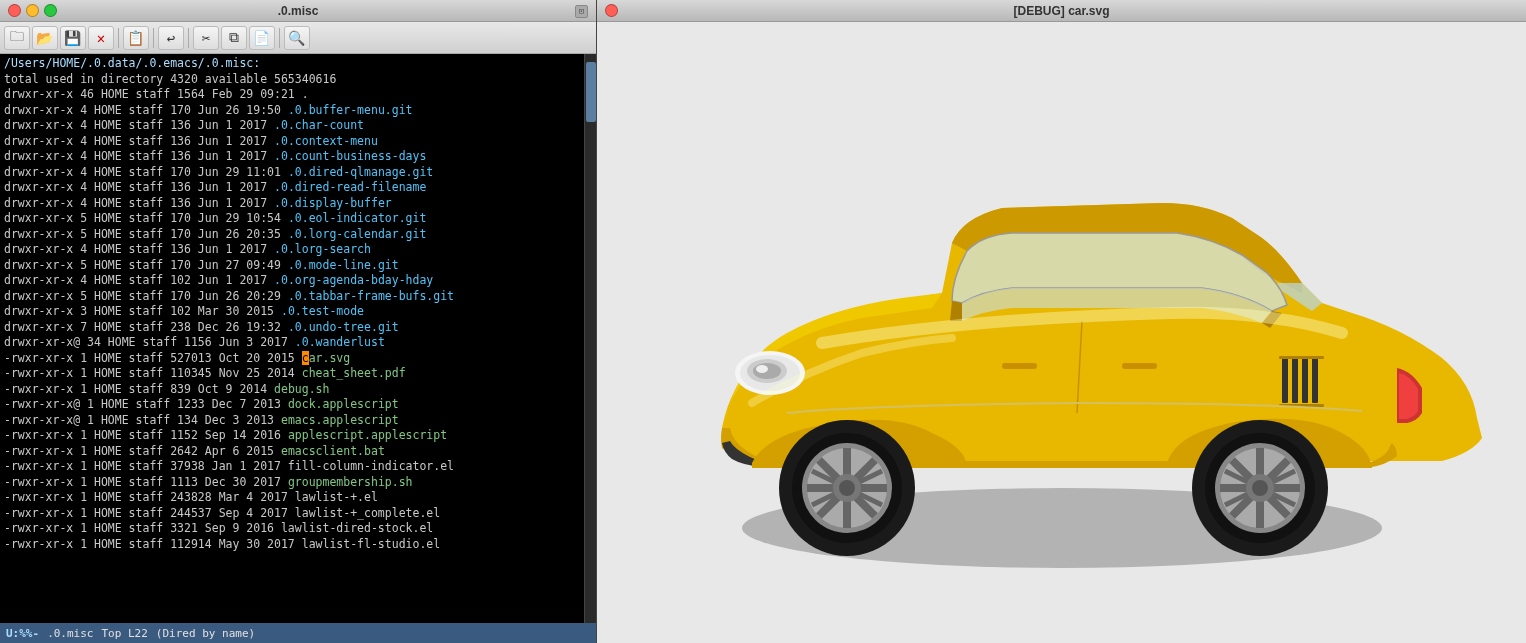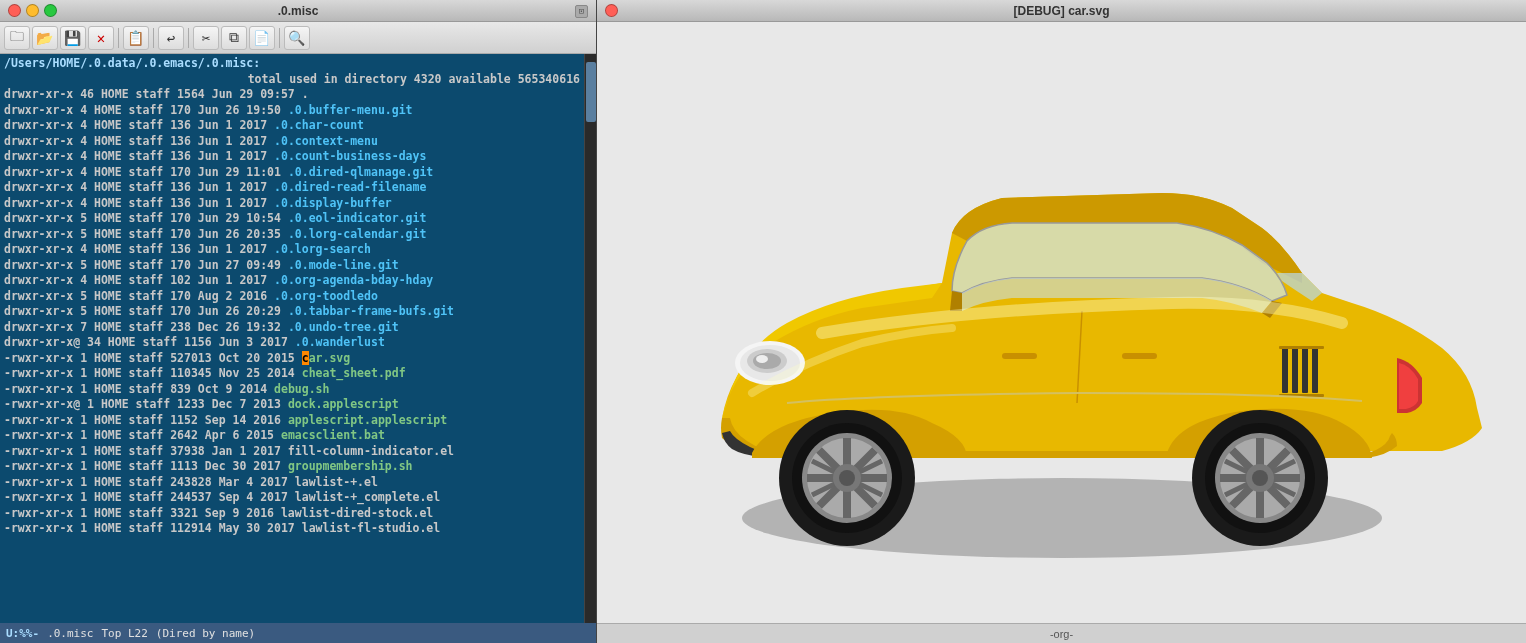--- a/index.html
+++ b/index.html
@@ -100,26 +100,25 @@
     .toolbar-separator {
       width: 1px;
       height: 20px;
       background: #aaa;
       margin: 0 2px;
     }
 
     
     .content-area {
       flex: 1;
-      background: #0c4a6e;
+      background: #000000;
       color: #c8c8c8;
       overflow: hidden;
       position: relative;
       display: flex;
-      font-weight: bold;
     }
     .text-content {
       flex: 1;
       padding: 2px 4px;
       overflow: hidden;
       font-size: 11.5px;
       line-height: 15.5px;
     }
     .line {
       white-space: nowrap;
@@ -256,42 +255,43 @@
     <div class="toolbar-btn">✂</div>
     <div class="toolbar-btn">⧉</div>
     <div class="toolbar-btn">📄</div>
     <div class="toolbar-separator"></div>
     <div class="toolbar-btn">🔍</div>
   </div>
 
   <div class="content-area">
     <div class="text-content" id="dired-lines">
     <div class="line" style="color: rgb(170, 221, 255);">/Users/HOME/.0.data/.0.emacs/.0.misc:</div>
-        <div class="line" style="color: rgb(200, 200, 200); text-align: right;">  total used in directory 4320 available 565340616</div>
-        <div class="line"><span style="color:#c8c8c8">drwxr-xr-x   46 HOME  staff     1564 Jun  29  09:57 .</span></div>
+        <div class="line" style="color: rgb(200, 200, 200);">  total used in directory 4320 available 565340616</div>
+        <div class="line"><span style="color:#c8c8c8">drwxr-xr-x   46 HOME  staff     1564 Feb  29  09:21 .</span></div>
         <div class="line"><span style="color:#c8c8c8">drwxr-xr-x    4 HOME  staff      170 Jun  26  19:50 </span><span style="color:#4fc3f7">.0.buffer-menu.git</span></div>
         <div class="line"><span style="color:#c8c8c8">drwxr-xr-x    4 HOME  staff      136 Jun   1   2017 </span><span style="color:#4fc3f7">.0.char-count</span></div>
         <div class="line"><span style="color:#c8c8c8">drwxr-xr-x    4 HOME  staff      136 Jun   1   2017 </span><span style="color:#4fc3f7">.0.context-menu</span></div>
         <div class="line"><span style="color:#c8c8c8">drwxr-xr-x    4 HOME  staff      136 Jun   1   2017 </span><span style="color:#4fc3f7">.0.count-business-days</span></div>
         <div class="line"><span style="color:#c8c8c8">drwxr-xr-x    4 HOME  staff      170 Jun  29  11:01 </span><span style="color:#4fc3f7">.0.dired-qlmanage.git</span></div>
         <div class="line"><span style="color:#c8c8c8">drwxr-xr-x    4 HOME  staff      136 Jun   1   2017 </span><span style="color:#4fc3f7">.0.dired-read-filename</span></div>
         <div class="line"><span style="color:#c8c8c8">drwxr-xr-x    4 HOME  staff      136 Jun   1   2017 </span><span style="color:#4fc3f7">.0.display-buffer</span></div>
         <div class="line"><span style="color:#c8c8c8">drwxr-xr-x    5 HOME  staff      170 Jun  29  10:54 </span><span style="color:#4fc3f7">.0.eol-indicator.git</span></div>
         <div class="line"><span style="color:#c8c8c8">drwxr-xr-x    5 HOME  staff      170 Jun  26  20:35 </span><span style="color:#4fc3f7">.0.lorg-calendar.git</span></div>
         <div class="line"><span style="color:#c8c8c8">drwxr-xr-x    4 HOME  staff      136 Jun   1   2017 </span><span style="color:#4fc3f7">.0.lorg-search</span></div>
         <div class="line"><span style="color:#c8c8c8">drwxr-xr-x    5 HOME  staff      170 Jun  27  09:49 </span><span style="color:#4fc3f7">.0.mode-line.git</span></div>
         <div class="line"><span style="color:#c8c8c8">drwxr-xr-x    4 HOME  staff      102 Jun   1   2017 </span><span style="color:#4fc3f7">.0.org-agenda-bday-hday</span></div>
-        <div class="line"><span style="color:#c8c8c8">drwxr-xr-x    5 HOME  staff      170 Aug   2   2016 </span><span style="color:#4fc3f7">.0.org-toodledo</span></div>
         <div class="line"><span style="color:#c8c8c8">drwxr-xr-x    5 HOME  staff      170 Jun  26  20:29 </span><span style="color:#4fc3f7">.0.tabbar-frame-bufs.git</span></div>
+        <div class="line"><span style="color:#c8c8c8">drwxr-xr-x    3 HOME  staff      102 Mar  30   2015 </span><span style="color:#4fc3f7">.0.test-mode</span></div>
         <div class="line"><span style="color:#c8c8c8">drwxr-xr-x    7 HOME  staff      238 Dec  26  19:32 </span><span style="color:#4fc3f7">.0.undo-tree.git</span></div>
         <div class="line"><span style="color:#c8c8c8">drwxr-xr-x@  34 HOME  staff     1156 Jun   3   2017 </span><span style="color:#4fc3f7">.0.wanderlust</span></div>
         <div class="line"><span style="color:#c8c8c8">-rwxr-xr-x    1 HOME  staff   527013 Oct  20   2015 </span><span class="highlight-cursor">c</span><span style="color:#81c784">ar.svg</span></div>
         <div class="line"><span style="color:#c8c8c8">-rwxr-xr-x    1 HOME  staff   110345 Nov  25   2014 </span><span style="color:#81c784">cheat_sheet.pdf</span></div>
         <div class="line"><span style="color:#c8c8c8">-rwxr-xr-x    1 HOME  staff      839 Oct   9   2014 </span><span style="color:#81c784">debug.sh</span></div>
         <div class="line"><span style="color:#c8c8c8">-rwxr-xr-x@   1 HOME  staff     1233 Dec   7   2013 </span><span style="color:#81c784">dock.applescript</span></div>
+        <div class="line"><span style="color:#c8c8c8">-rwxr-xr-x@   1 HOME  staff      134 Dec   3   2013 </span><span style="color:#81c784">emacs.applescript</span></div>
         <div class="line"><span style="color:#c8c8c8">-rwxr-xr-x    1 HOME  staff     1152 Sep  14   2016 </span><span style="color:#81c784">applescript.applescript</span></div>
         <div class="line"><span style="color:#c8c8c8">-rwxr-xr-x    1 HOME  staff     2642 Apr   6   2015 </span><span style="color:#81c784">emacsclient.bat</span></div>
         <div class="line"><span style="color:#c8c8c8">-rwxr-xr-x    1 HOME  staff    37938 Jan   1   2017 fill-column-indicator.el</span></div>
         <div class="line"><span style="color:#c8c8c8">-rwxr-xr-x    1 HOME  staff     1113 Dec  30   2017 </span><span style="color:#81c784">groupmembership.sh</span></div>
         <div class="line"><span style="color:#c8c8c8">-rwxr-xr-x    1 HOME  staff   243828 Mar   4   2017 lawlist-+.el</span></div>
         <div class="line"><span style="color:#c8c8c8">-rwxr-xr-x    1 HOME  staff   244537 Sep   4   2017 lawlist-+_complete.el</span></div>
         <div class="line"><span style="color:#c8c8c8">-rwxr-xr-x    1 HOME  staff     3321 Sep   9   2016 lawlist-dired-stock.el</span></div>
         <div class="line"><span style="color:#c8c8c8">-rwxr-xr-x    1 HOME  staff   112914 May  30   2017 lawlist-fl-studio.el</span></div>
       </div>
     <div class="scrollbar">
@@ -405,16 +405,13 @@
         </g>
         <circle cx="638" cy="415" r="14" fill="#777"></circle>
         <circle cx="638" cy="415" r="8" fill="#555"></circle>
 
         <path d="M200,270 Q350,245 550,240 Q650,238 720,260" fill="none" stroke="rgba(255,255,200,0.4)" stroke-width="12" stroke-linecap="round"></path>
 
         <path d="M130,330 Q180,300 240,280 Q290,268 330,265" fill="none" stroke="rgba(255,255,200,0.3)" stroke-width="8" stroke-linecap="round"></path>
       </svg>
     </div>
   </div>
-  <div class="right-status">
-    <span>-org-</span>
-  </div>
 </div>
 
 </body></html>

